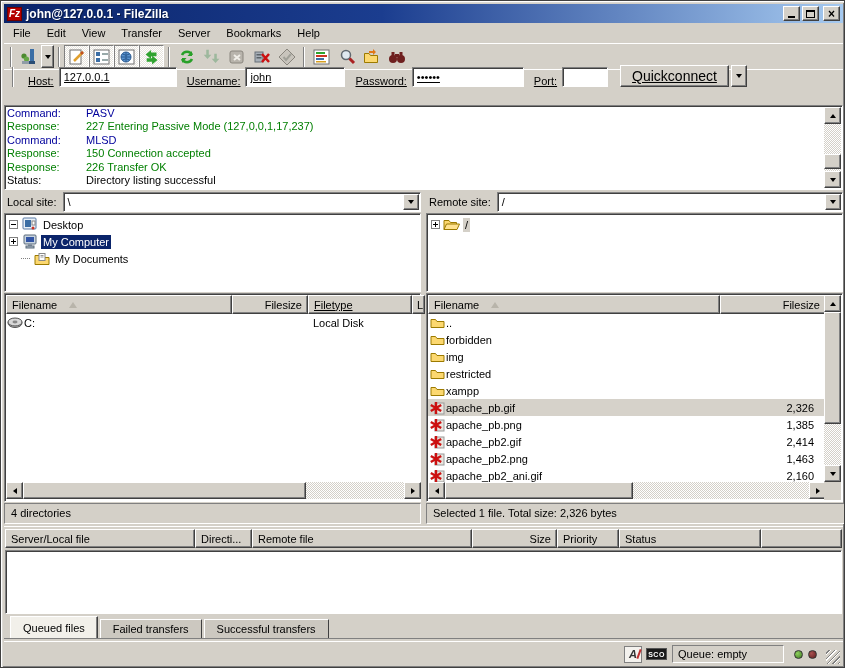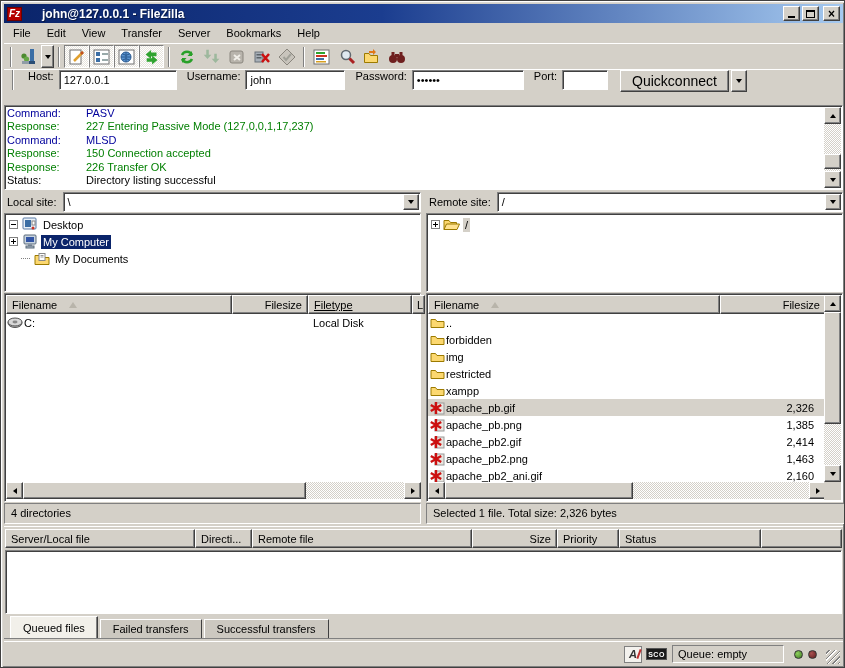--- a/index.html
+++ b/index.html
@@ -22,21 +22,21 @@
   .tri-left  { width:0;height:0;border-top:3px solid transparent;border-bottom:3px solid transparent;border-right:4px solid #000; }
   .tri-right { width:0;height:0;border-top:3px solid transparent;border-bottom:3px solid transparent;border-left:4px solid #000; }
   .sbtn { display:flex; align-items:center; justify-content:center; }
 
   
   .titlebar { position:absolute; left:3px; top:3px; width:839px; height:19px;
     background:linear-gradient(90deg,#0a246a 0%,#1b3d8f 45%,#a6caf0 100%);
     display:flex; align-items:center; padding:0 3px; }
   .fz-logo { width:15px; height:14px; background:#b50000; border:1px solid #6e0000;
     color:#fff; font-weight:bold; font-style:italic; font-size:10px;
-    display:flex; align-items:center; justify-content:center; margin-right:20px; }
+    display:flex; align-items:center; justify-content:center; margin-right:4px; }
   .title-text { color:#fff; font-weight:bold; font-size:12px; flex:1;
     text-shadow:1px 1px 0 rgba(0,0,0,.4); white-space:nowrap; }
   .winbtn { width:17px; height:15px; margin-left:2px; display:flex; align-items:center; justify-content:center; }
   .glyph-min { width:7px; height:2px; background:#000; margin-top:7px; }
   .glyph-max { width:9px; height:8px; border:1px solid #000; border-top-width:2px; }
   .glyph-close { font-weight:bold; font-size:12px; line-height:10px; }
 
   
   .menubar { position:absolute; left:3px; top:22px; width:839px; height:20px;
     display:flex; align-items:center; padding-left:1px; }
@@ -48,21 +48,21 @@
   .tb-sep { width:2px; height:20px; border-left:1px solid #808080; border-right:1px solid #fff; margin:0 4px; }
   .tb-btn { width:25px; height:23px; display:flex; align-items:center; justify-content:center; }
   .tb-btn.pressed { border:1px solid; border-color:#808080 #fff #fff #808080;
     background-color:#fff;
     background-image: conic-gradient(#e6e3dc 25%, transparent 0 50%, #e6e3dc 0 75%, transparent 0);
     background-size:2px 2px; }
   .tb-drop { width:13px; height:23px; display:flex; align-items:center; justify-content:center; }
 
   
   .quickbar { position:absolute; left:3px; top:68px; width:839px; height:18px;
-    border-top:1px solid #fff; display:flex; align-items:flex-start; padding-left:4px; }
+    border-top:1px solid #fff; display:flex; align-items:flex-end; padding-left:4px;text-decoration:underline; }
   .quickbar label { margin:0 5px 0 10px; }
   .qfield { height:20px; border:1px solid; border-color:#808080 #fff #fff #808080;
     box-shadow: inset 1px 1px 0 #404040; background:#fff; padding:2px 4px;
     font-family:"Liberation Sans",sans-serif; font-size:11px; outline:none; }
   .qc-btn { height:22px; padding:0 11px; margin-left:12px; font-size:14px;
     display:flex; align-items:center; }
   .qc-drop { width:16px; height:22px; margin-left:2px; }
 
   
   .log { position:absolute; left:3px; top:104px; width:839px; height:85px; padding:1px 2px; }

